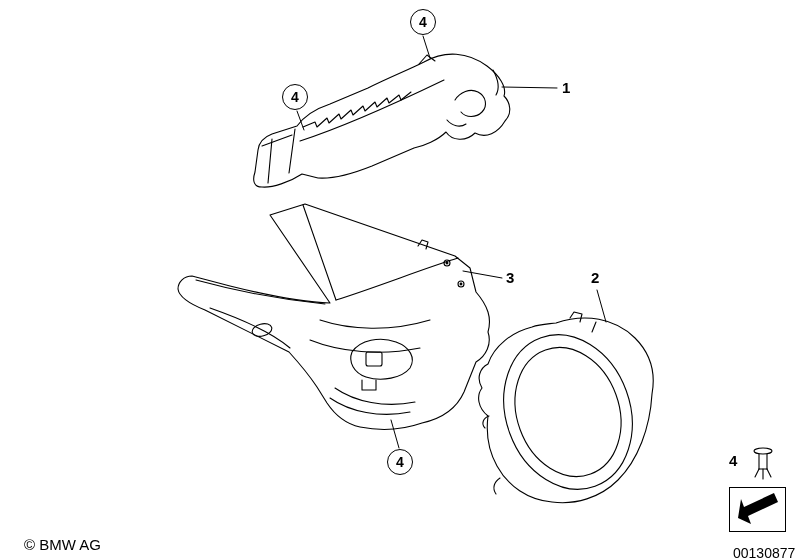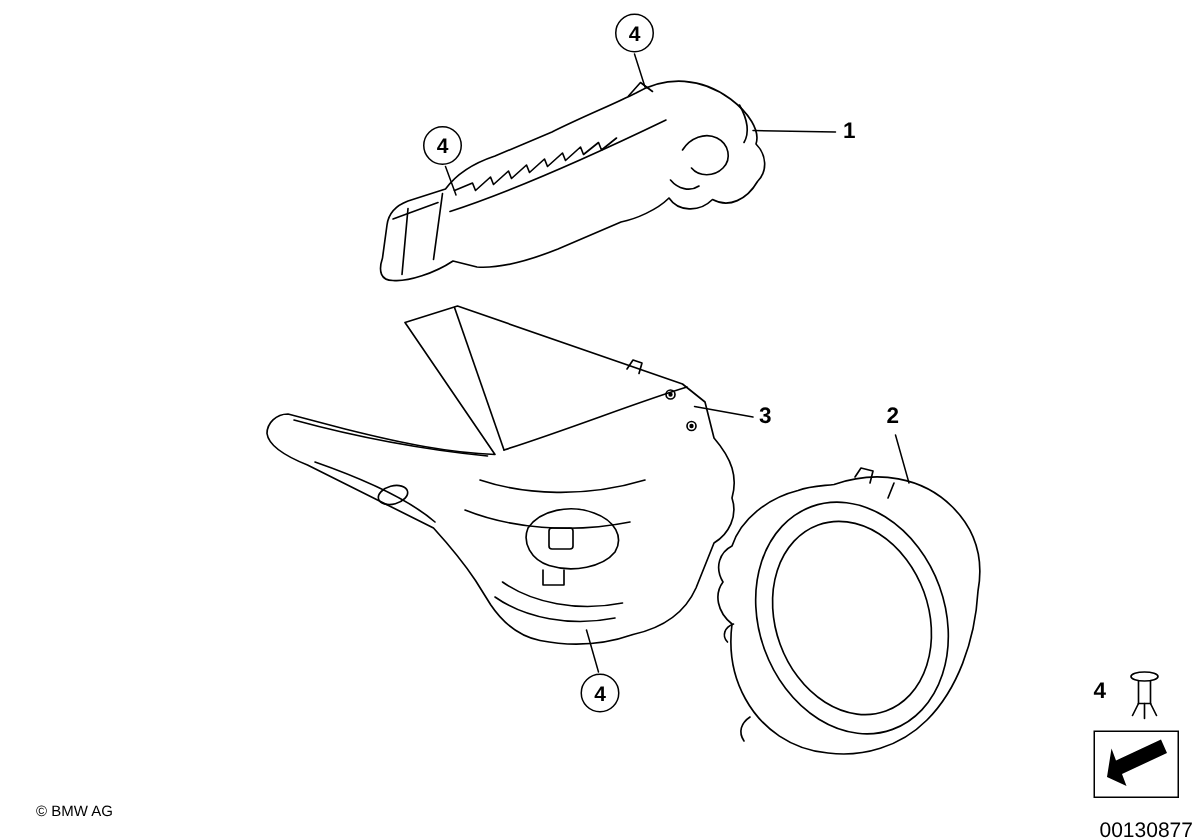--- a/index.html
+++ b/index.html
@@ -6,21 +6,21 @@
   .canvas{position:relative;width:799px;height:559px;background:#fff;
           font-family:"Liberation Sans",sans-serif;color:#000;overflow:hidden;}
   .art{position:absolute;left:0;top:0;}
   .callout{position:absolute;width:26px;height:26px;border:1.5px solid #000;border-radius:50%;
            background:#fff;display:flex;align-items:center;justify-content:center;
            font-size:14px;font-weight:bold;box-sizing:border-box;cursor:pointer;}
   .num-label{position:absolute;font-size:15px;font-weight:bold;cursor:pointer;}
   .legend-num{position:absolute;left:729px;top:452px;font-size:15px;font-weight:bold;}
   .ref-box{position:absolute;left:729px;top:487px;width:57px;height:45px;
            border:1.6px solid #000;box-sizing:border-box;background:#fff;cursor:pointer;}
-  .copyright{position:absolute;left:24px;top:536px;font-size:10px;}
+  .copyright{position:absolute;left:24px;top:536px;font-size:15px;}
   .part-number{position:absolute;left:733px;top:545px;font-size:14px;}
 </style>
 </head>
 <body>
 
 <div class="canvas">
 
   <svg class="art" width="799" height="559" viewBox="0 0 799 559">
     <g fill="none" stroke="#000" stroke-width="1.1" stroke-linecap="round" stroke-linejoin="round">
 

